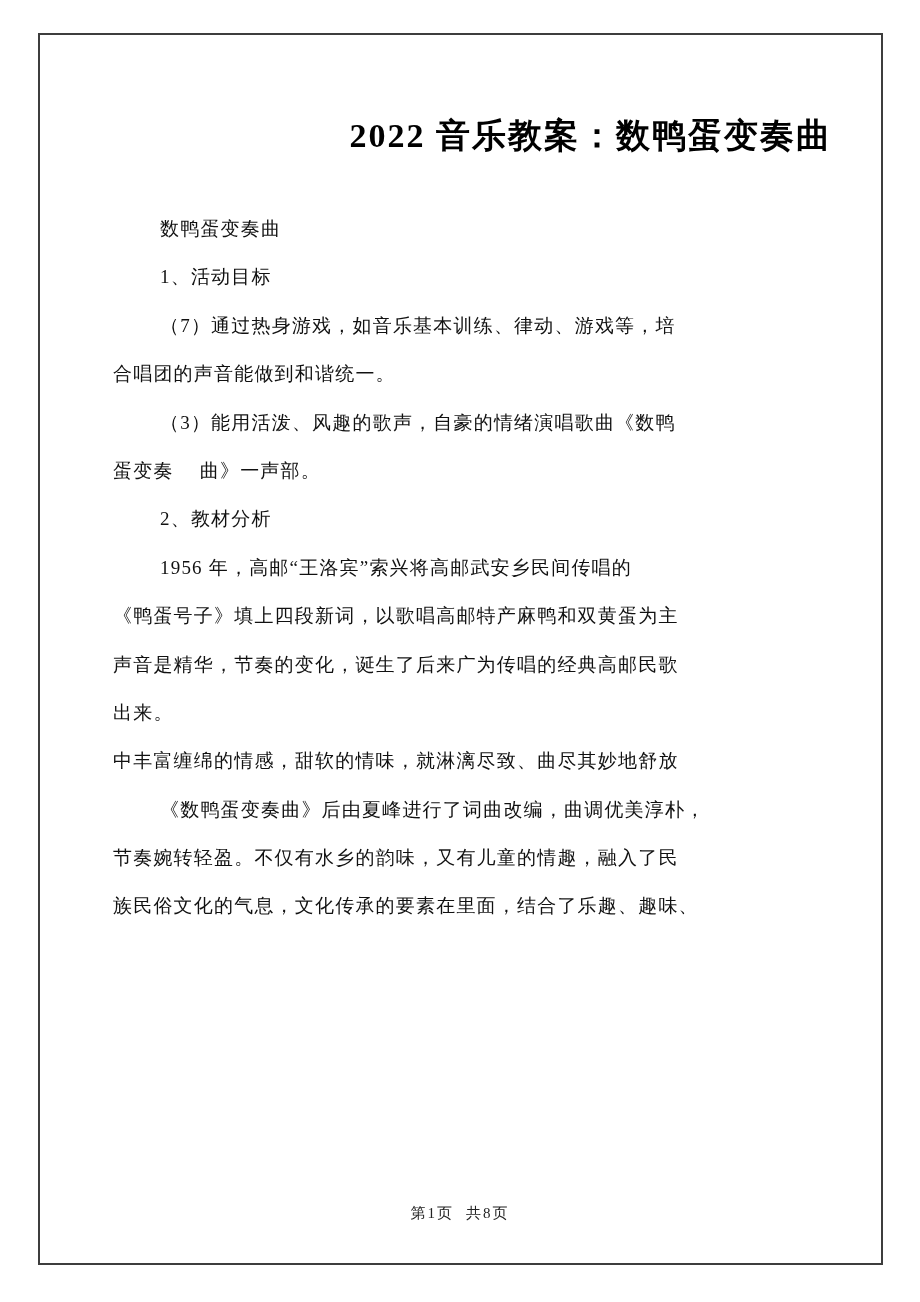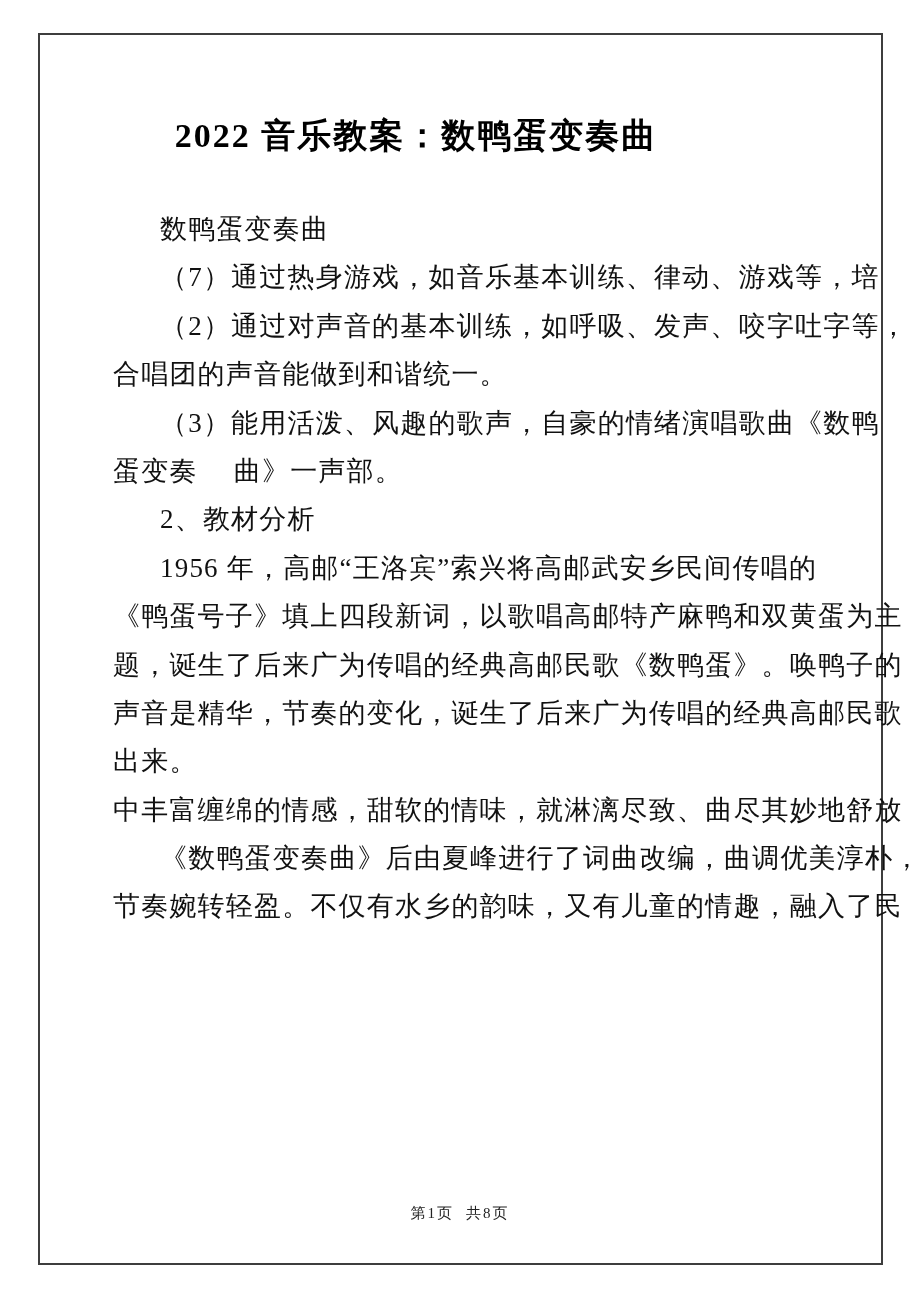--- a/index.html
+++ b/index.html
@@ -25,38 +25,38 @@
     border: 2px solid #3d3d3d;
     box-sizing: border-box;
     pointer-events: none;
   }
   .doc-title {
     position: absolute;
     top: 112px;
     left: 0;
     width: 832px;
     margin: 0;
-    text-align: center;
+    text-align: right;
     font-size: 34px;
     line-height: 48px;
     font-weight: bold;
     letter-spacing: 2px;
     color: #000000;
     white-space: pre;
   }
   .doc-body {
     position: absolute;
     top: 205px;
     left: 113px;
     width: 747px;
   }
   .line {
     height: 48.4px;
     line-height: 48.4px;
-    font-size: 27px;
+    font-size: 19px;
     letter-spacing: 1.2px;
     white-space: pre;
     color: #111111;
   }
   .line.indent {
     text-indent: 47px;
   }
   .page-footer {
     position: absolute;
     top: 1203px;
@@ -76,32 +76,32 @@
 </head>
 <body>
 
 <div class="page">
   <div class="page-border"></div>
 
   <h1 class="doc-title">2022 音乐教案：数鸭蛋变奏曲</h1>
 
   <div class="doc-body">
     <div class="line indent">数鸭蛋变奏曲</div>
+    <div class="line indent">1、活动目标</div>
     <div class="line indent">（7）通过热身游戏，如音乐基本训练、律动、游戏等，培</div>
-    <div class="line indent">（2）通过对声音的基本训练，如呼吸、发声、咬字吐字等，</div>
     <div class="line">合唱团的声音能做到和谐统一。</div>
     <div class="line indent">（3）能用活泼、风趣的歌声，自豪的情绪演唱歌曲《数鸭</div>
     <div class="line">蛋变奏　 曲》一声部。</div>
     <div class="line indent">2、教材分析</div>
     <div class="line indent">1956 年，高邮“王洛宾”索兴将高邮武安乡民间传唱的</div>
     <div class="line">《鸭蛋号子》填上四段新词，以歌唱高邮特产麻鸭和双黄蛋为主</div>
-    <div class="line">题，诞生了后来广为传唱的经典高邮民歌《数鸭蛋》。唤鸭子的</div>
     <div class="line">声音是精华，节奏的变化，诞生了后来广为传唱的经典高邮民歌</div>
     <div class="line">出来。</div>
     <div class="line">中丰富缠绵的情感，甜软的情味，就淋漓尽致、曲尽其妙地舒放</div>
     <div class="line indent">《数鸭蛋变奏曲》后由夏峰进行了词曲改编，曲调优美淳朴，</div>
     <div class="line">节奏婉转轻盈。不仅有水乡的韵味，又有儿童的情趣，融入了民</div>
+    <div class="line">族民俗文化的气息，文化传承的要素在里面，结合了乐趣、趣味、</div>
   </div>
 
   <div class="page-footer">
     <span>第1页</span><span class="sep"></span><span>共8页</span>
   </div>
 </div>
 
 </body></html>

